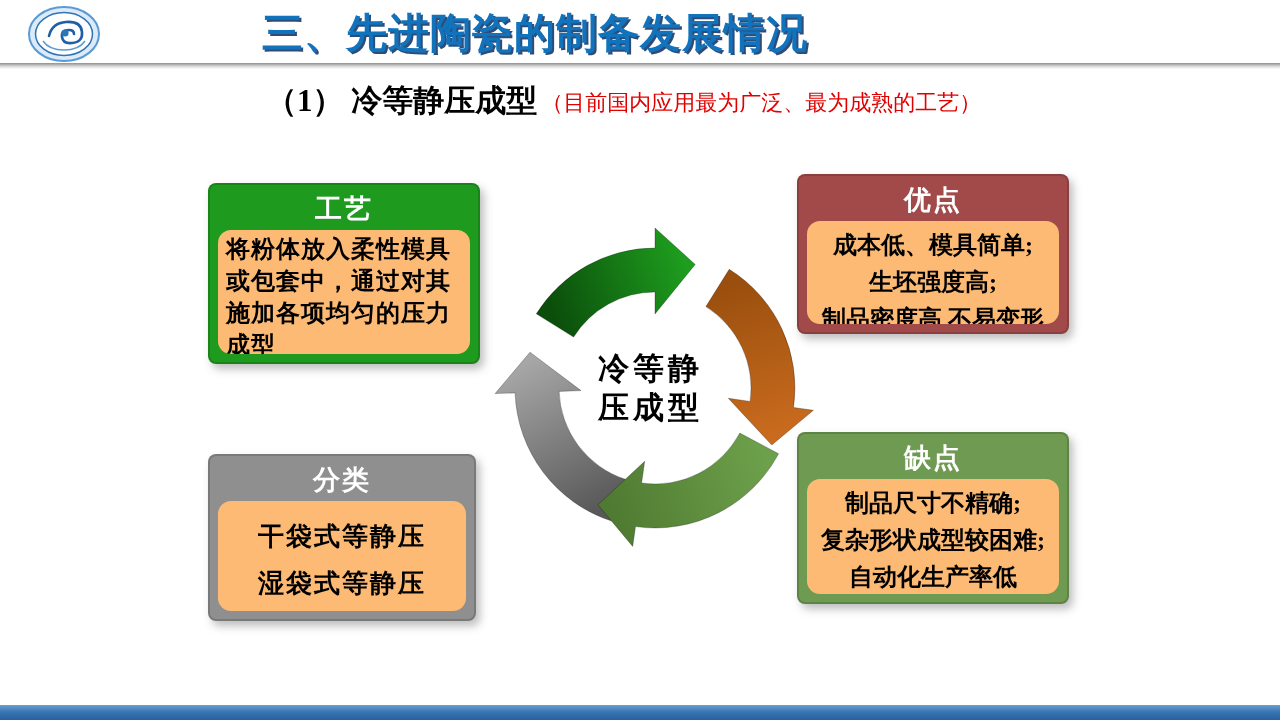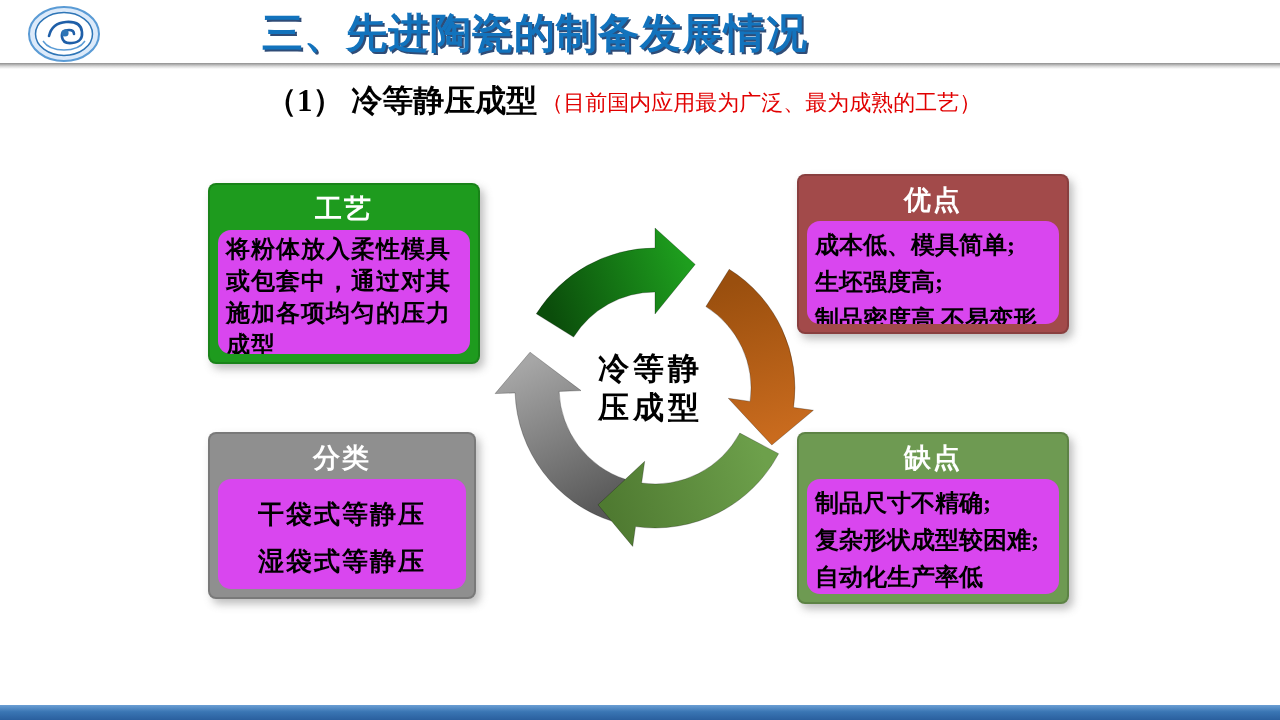--- a/index.html
+++ b/index.html
@@ -19,25 +19,25 @@
   
   .subtitle-row{position:absolute;left:266px;top:80px;display:flex;align-items:flex-end;white-space:nowrap;}
   .subtitle-main{font-family:"Liberation Serif",serif;font-size:31px;font-weight:bold;color:#000;}
   .subtitle-note{font-size:22px;font-weight:normal;color:#E10000;margin-left:4px;padding-bottom:4px;}
 
   
   .info-box{position:absolute;border-radius:8px;box-shadow:4px 5px 8px rgba(110,110,110,.45);
       border:2px solid rgba(0,0,0,.15);}
   .info-box .box-title{position:absolute;left:0;right:0;top:6px;text-align:center;
       font-size:27px;font-weight:bold;color:#ffffff;letter-spacing:2px;}
-  .box-inner{position:absolute;left:8px;right:8px;top:45px;bottom:8px;background:#d946ef;
+  .box-inner{position:absolute;left:8px;right:8px;top:45px;bottom:8px;background:#fdba74;
       border-radius:13px;overflow:hidden;}
   .box-body{font-family:"Liberation Serif",serif;font-weight:bold;color:#000;}
   .process-body{padding:3px 8px;font-size:24px;line-height:32px;letter-spacing:1px;}
-  .line-list{padding:6px 8px;}
+  .line-list{padding:6px 8px;text-align:center;}
   .line-list .tline{font-size:24px;line-height:37px;white-space:nowrap;}
   .class-list{padding-top:12px;text-align:center;}
   .class-list .tline{font-size:26px;line-height:47px;letter-spacing:2px;white-space:nowrap;}
 
   #box-process{left:208px;top:183px;width:272px;height:181px;}
   #box-advantages{left:797px;top:174px;width:272px;height:160px;}
   #box-classification{left:208px;top:432px;width:268px;height:167px;}
   #box-disadvantages{left:797px;top:432px;width:272px;height:172px;}
 
   
@@ -110,21 +110,21 @@
   <div class="box-title" data-name="advantages-box-title">优点</div>
   <div class="box-inner" data-name="advantages-box-panel">
     <div class="box-body line-list">
       <div class="tline" data-name="advantage-line">成本低、模具简单;</div>
       <div class="tline" data-name="advantage-line">生坯强度高;</div>
       <div class="tline" data-name="advantage-line">制品密度高,不易变形</div>
     </div>
   </div>
 </div>
 
-<div id="box-classification" class="info-box" data-name="classification-box" style="background: rgb(143, 143, 143);">
+<div id="box-classification" class="info-box" data-name="classification-box" style="background: rgb(143, 143, 143); margin-top: 22px;">
   <div class="box-title" data-name="classification-box-title">分类</div>
   <div class="box-inner" data-name="classification-box-panel">
     <div class="box-body class-list">
       <div class="tline" data-name="classification-line">干袋式等静压</div>
       <div class="tline" data-name="classification-line">湿袋式等静压</div>
     </div>
   </div>
 </div>
 
 <div id="box-disadvantages" class="info-box" data-name="disadvantages-box" style="background: rgb(110, 154, 82);">

